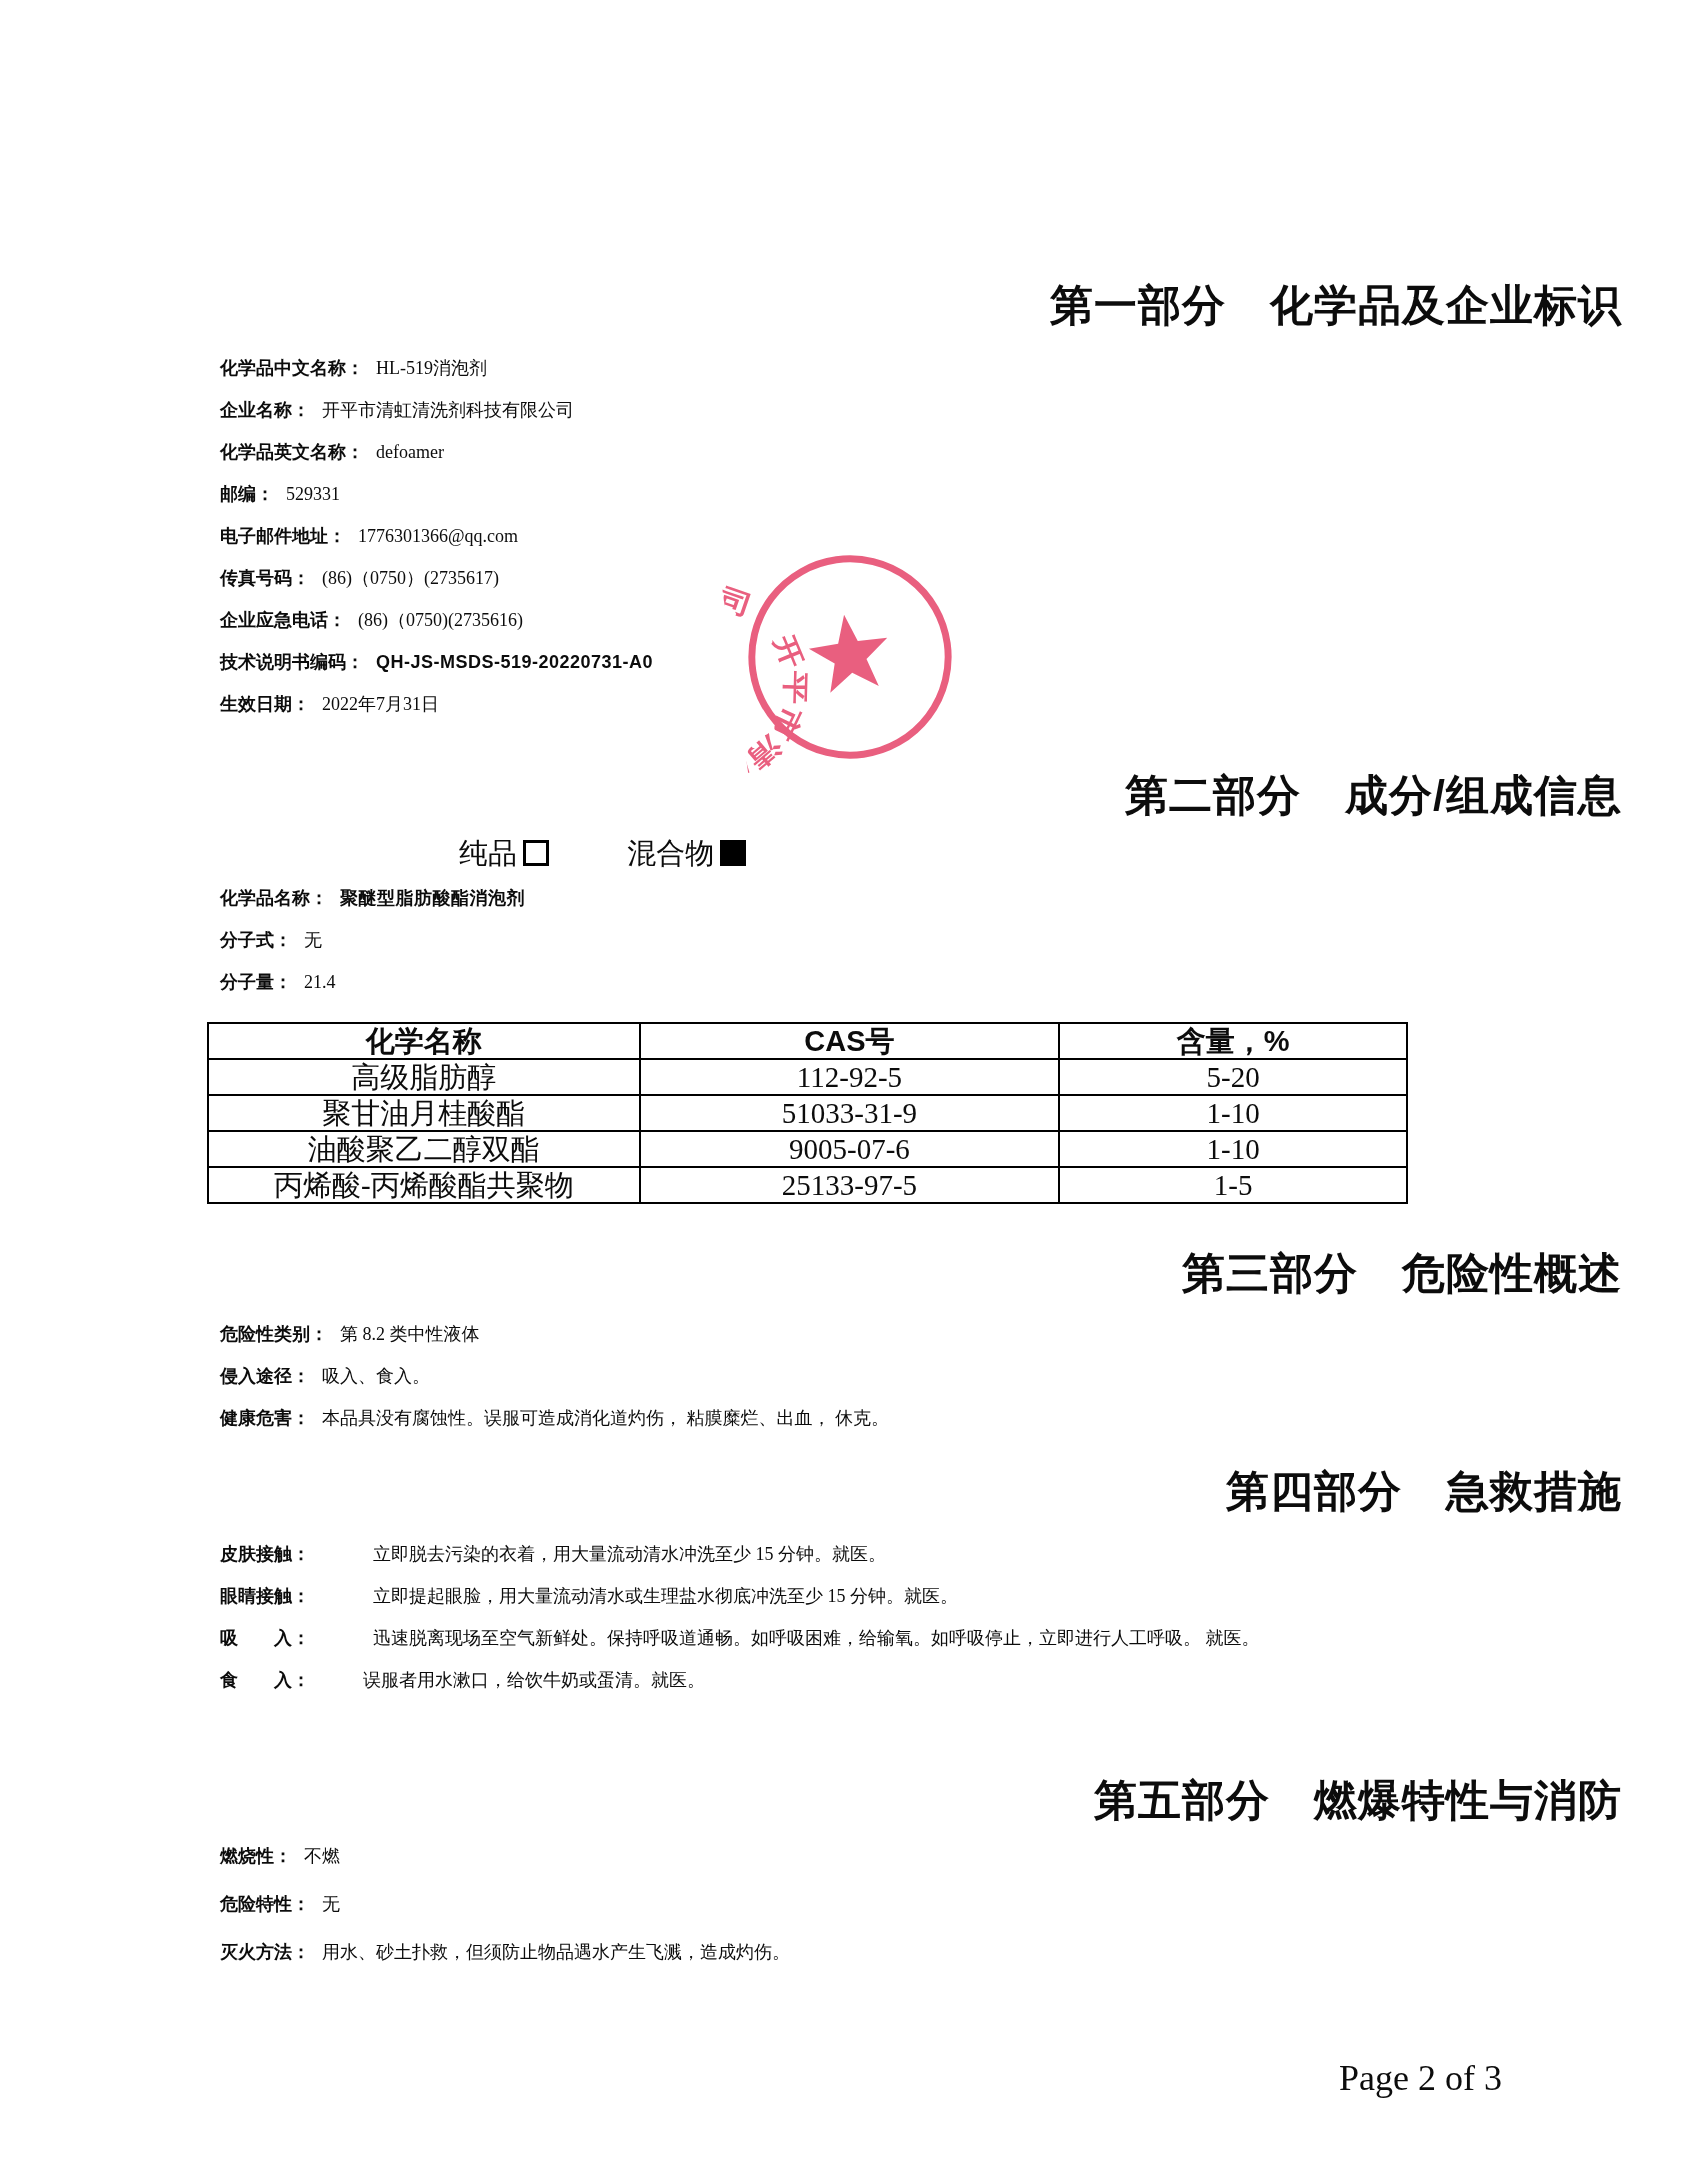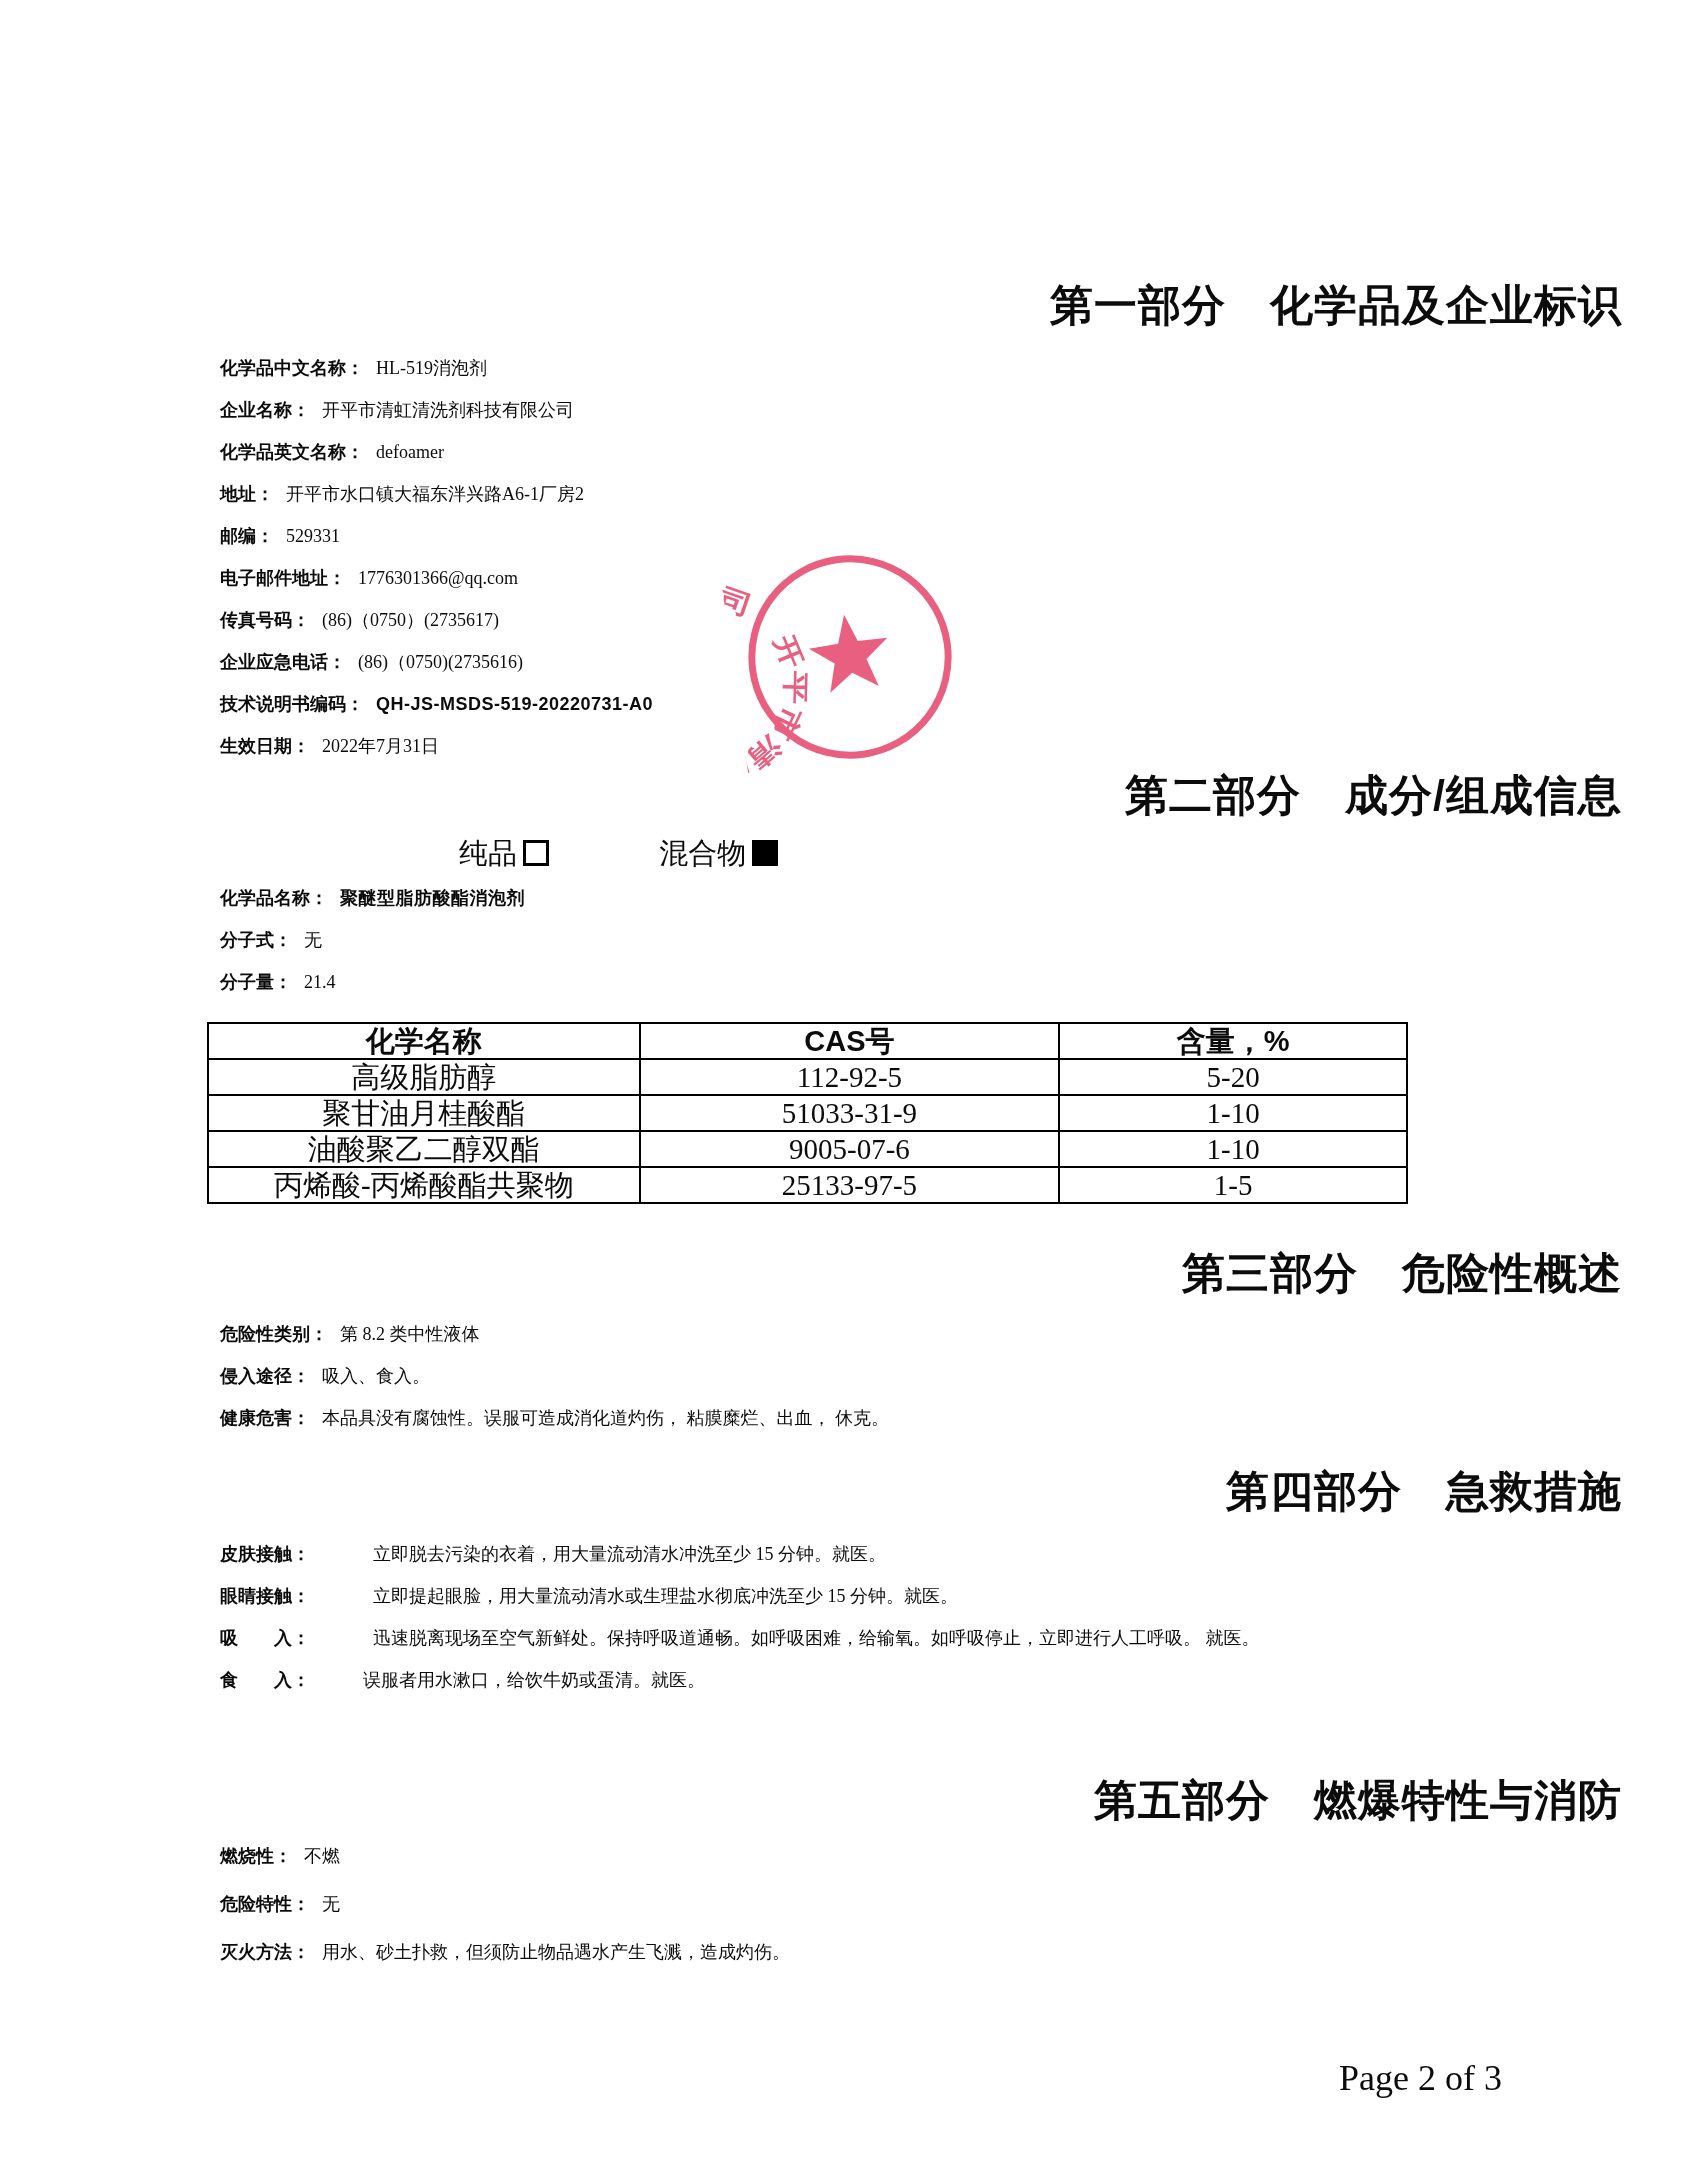--- a/index.html
+++ b/index.html
@@ -43,21 +43,21 @@
   .row-tall { line-height: 42px; }
   .s5row { line-height: 48px; }
   .check-row {
     position: absolute;
     left: 459px;
     top: 835px;
     font-size: 29px;
     line-height: 36px;
   }
   .check-item { white-space: pre; }
-  .check-item.mix { margin-left: 103px; }
+  .check-item.mix { margin-left: 71px; }
   .box {
     display: inline-block;
     width: 26px;
     height: 26px;
     border: 3px solid #000;
     vertical-align: -3px;
     margin-left: 6px;
     background: #fff;
   }
   .box.filled { background: #000; border-color: #000; }
@@ -111,24 +111,20 @@
         <span class="lbl">化学品中文名称：</span>
         <span class="val">HL-519消泡剂</span>
       </div>
     <div class="frow">
         <span class="lbl">企业名称：</span>
         <span class="val">开平市清虹清洗剂科技有限公司</span>
       </div>
     <div class="frow">
         <span class="lbl">化学品英文名称：</span>
         <span class="val">defoamer</span>
-      </div>
-    <div class="frow">
-        <span class="lbl">地址：</span>
-        <span class="val">开平市水口镇大福东泮兴路A6-1厂房2</span>
       </div>
     <div class="frow">
         <span class="lbl">邮编：</span>
         <span class="val">529331</span>
       </div>
     <div class="frow">
         <span class="lbl">电子邮件地址：</span>
         <span class="val">1776301366@qq.com</span>
       </div>
     <div class="frow">

